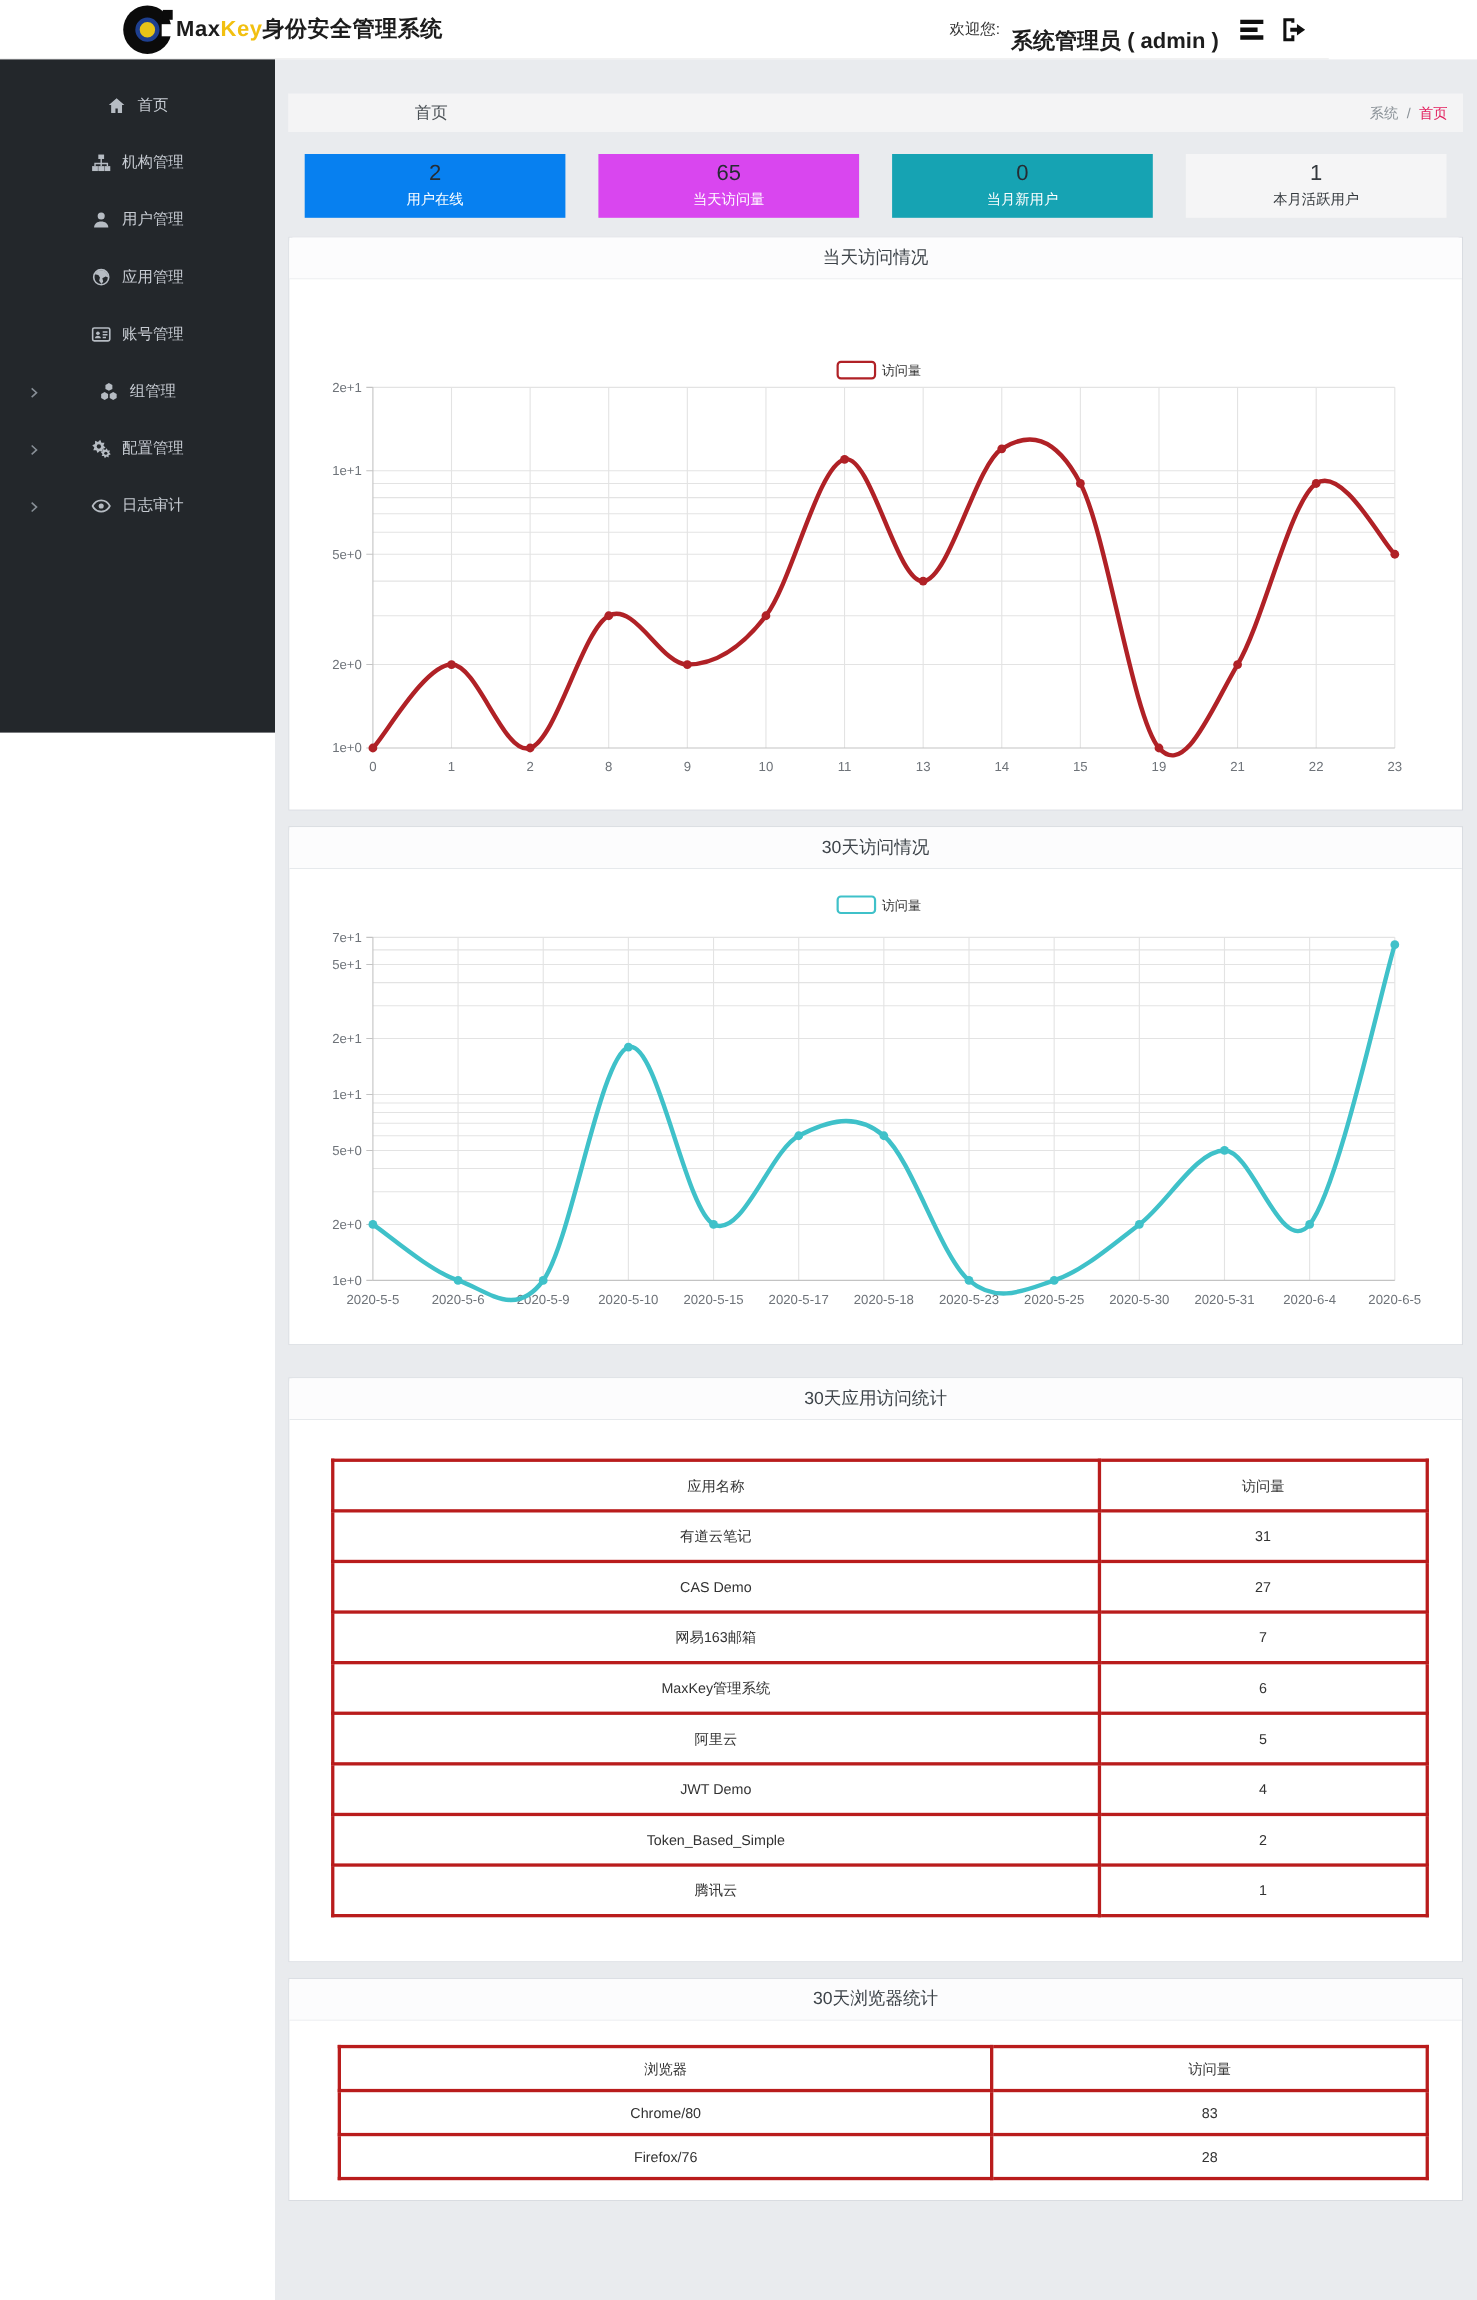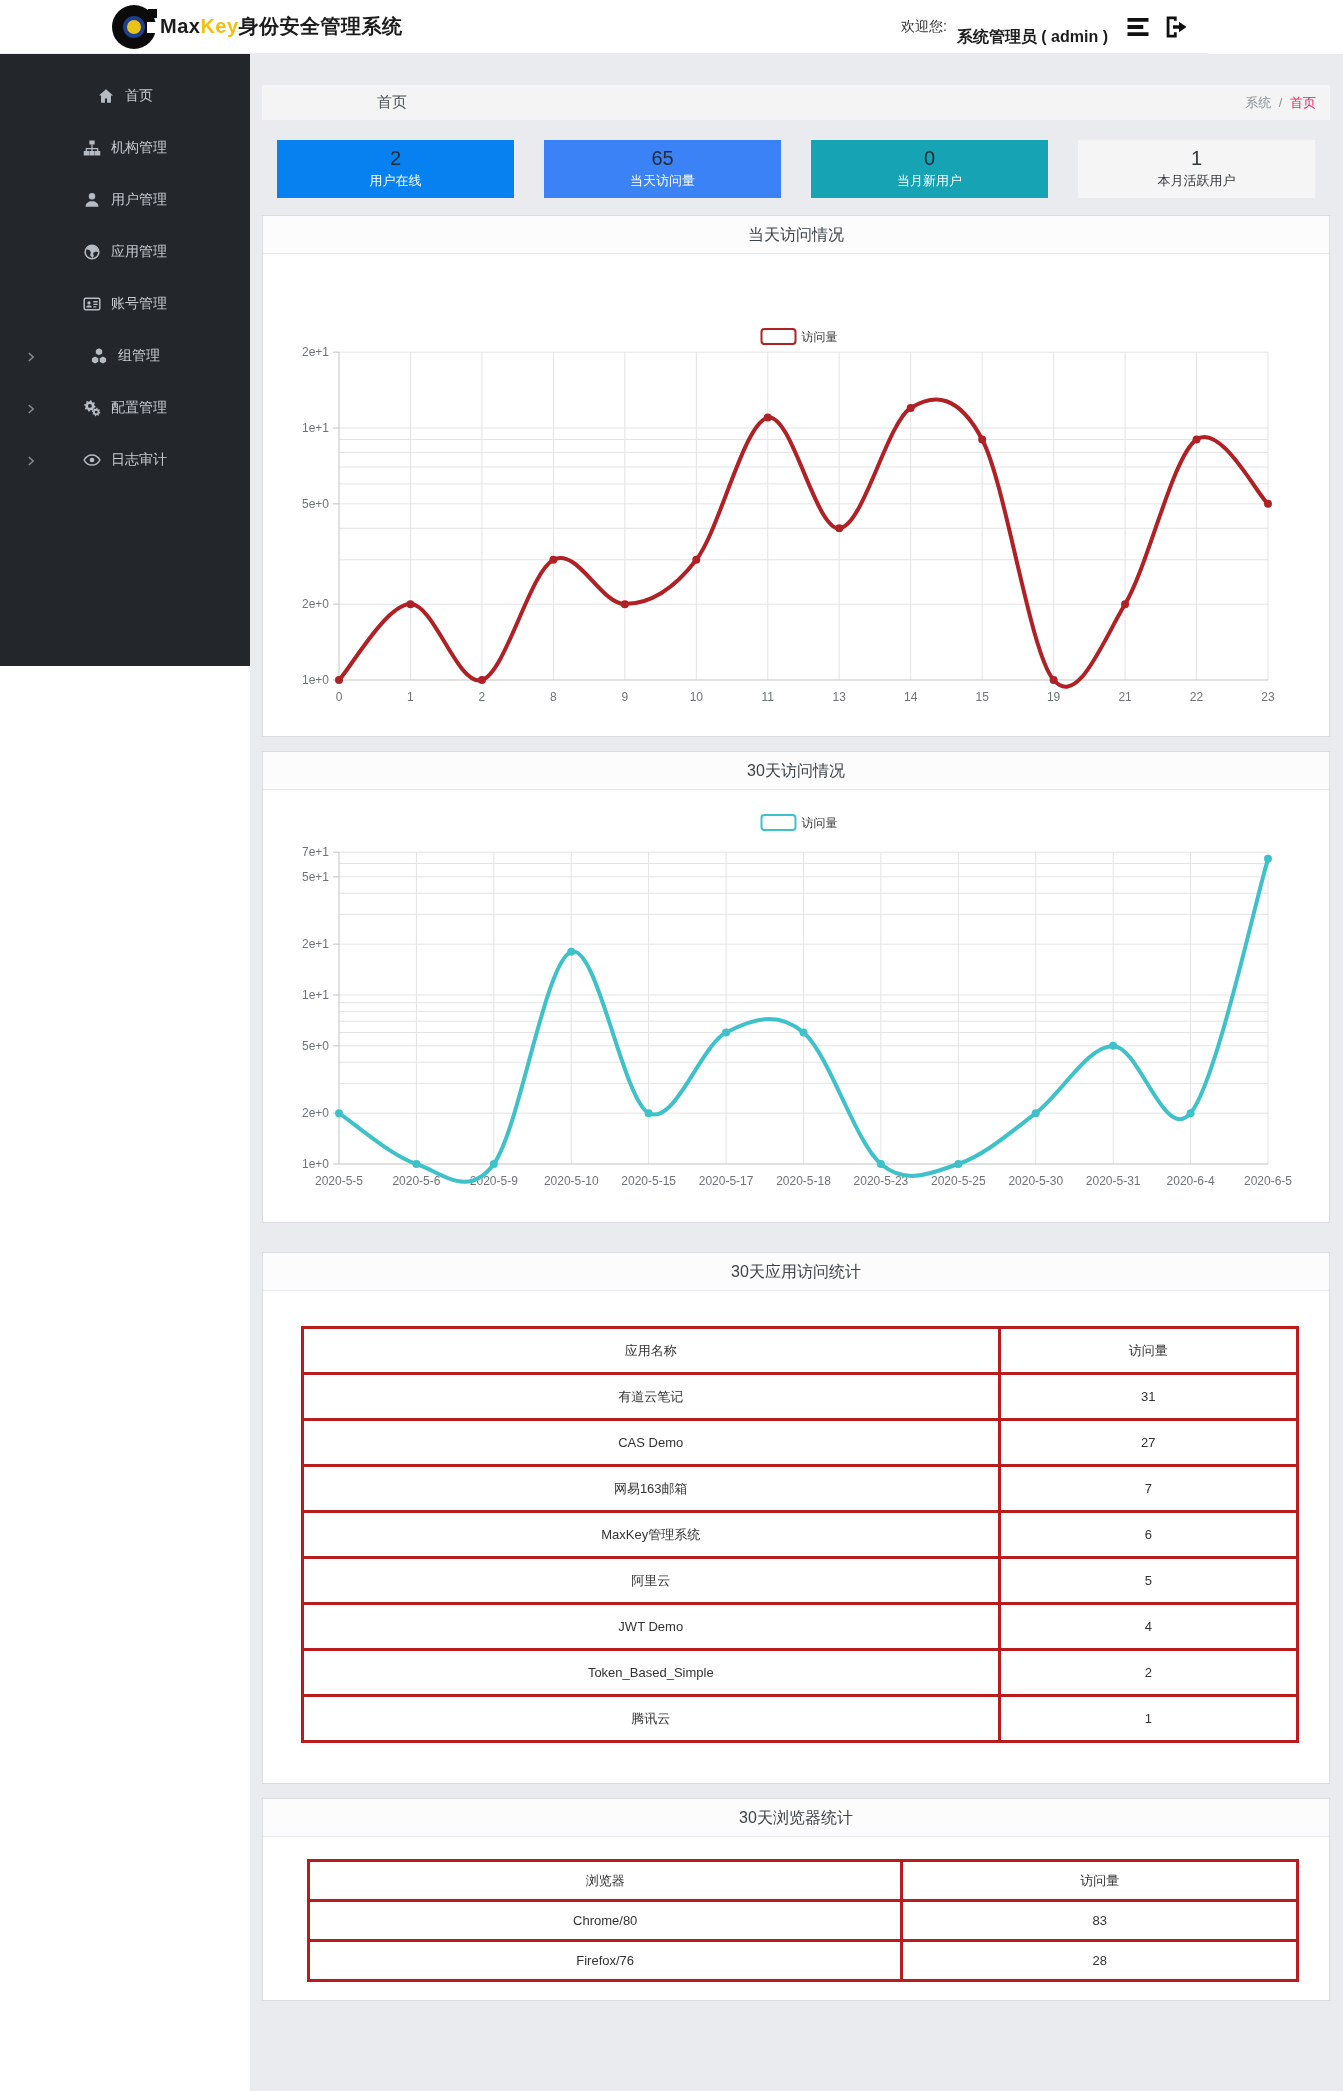--- a/index.html
+++ b/index.html
@@ -12,21 +12,21 @@
   .logo-wrap { display:flex; align-items:center; gap:4px; }
   .logo-mark { position:relative; width:44px; height:44px; border-radius:50%; background:#0b0b0b; flex:0 0 auto; }
   .logo-mark .notch { position:absolute; right:-2px; top:17px; width:11px; height:11px; background:#fff; }
   .logo-mark .dot { position:absolute; right:-1px; top:4px; width:9px; height:9px; background:#0b0b0b; }
   .logo-mark .ring { position:absolute; left:11px; top:11px; width:22px; height:22px; border-radius:50%;
     background:#e8c417; border:4px solid #1e3f8f; }
   .logo-text { font-size:20px; font-weight:bold; color:#1c1c1c; letter-spacing:.5px; }
   .logo-text .key { color:#f2c010; }
   .top-right { position:absolute; right:18px; top:0; height:54px; display:flex; align-items:center; gap:10px; }
   .welcome { font-size:14px; color:#333; }
-  .admin { font-size:16px; font-weight:bold; color:#1d1d1d; margin-right:6px;margin-top:20px; }
+  .admin { font-size:20px; font-weight:bold; color:#1d1d1d; margin-right:6px;margin-top:20px; }
   .hicon { width:28px; height:28px; color:#101010; cursor:pointer; }
   .hicon svg { width:100%; height:100%; }
 
   
   .sidebar { position:absolute; top:54px; left:0; width:250px; height:612px; background:#23272b; }
   .nav { list-style:none; padding-top:16px; }
   .nav li { position:relative; height:52px; display:flex; align-items:center; justify-content:center;
     gap:10px; color:#c7ccd3; font-size:14px; cursor:pointer; }
   .nav li .mi { width:18px; height:18px; color:#b6bcc3; display:inline-flex; }
   .nav li .mi svg { width:100%; height:100%; }
@@ -198,21 +198,21 @@
     </div>
 
     <div class="stats" id="stat-row">
         <div class="stat-col">
           <div class="stat-card" style="background:#0780f0">
             <div class="stat-value" style="color:#262c33">2</div>
             <div class="stat-label" style="color:#ffffff">用户在线</div>
           </div>
         </div>
         <div class="stat-col">
-          <div class="stat-card" style="background:#3b82f6">
+          <div class="stat-card" style="background:#d946ef">
             <div class="stat-value" style="color:#262c33">65</div>
             <div class="stat-label" style="color:#ffffff">当天访问量</div>
           </div>
         </div>
         <div class="stat-col">
           <div class="stat-card" style="background:#16a3b3">
             <div class="stat-value" style="color:#262c33">0</div>
             <div class="stat-label" style="color:#ffffff">当月新用户</div>
           </div>
         </div>

